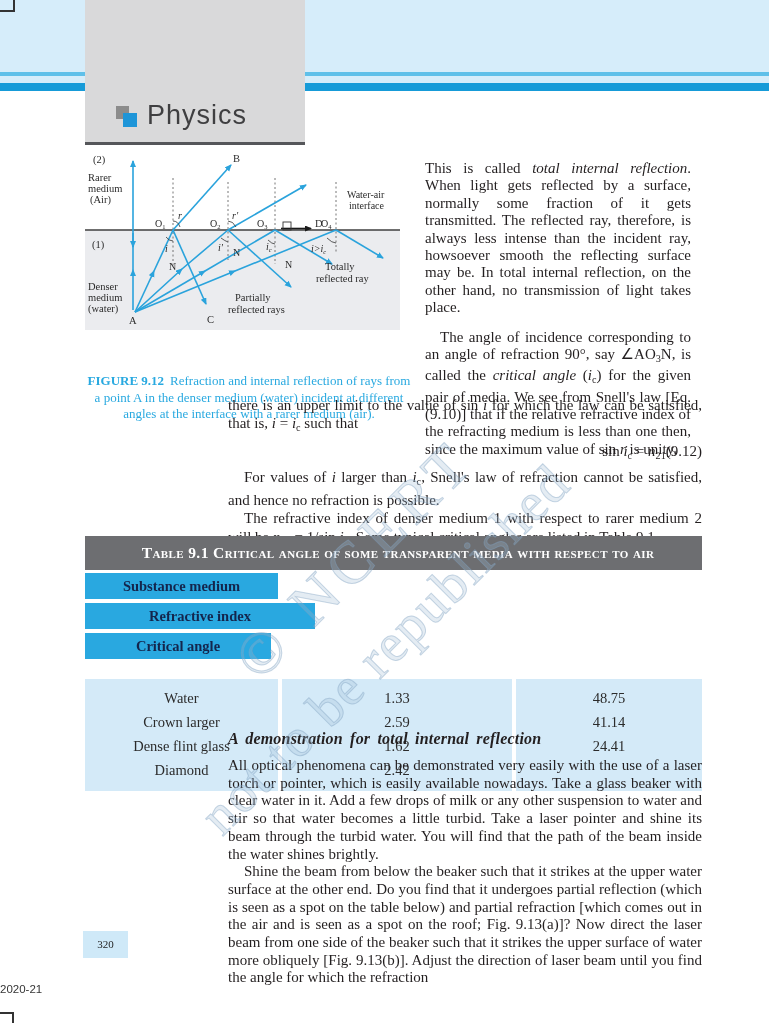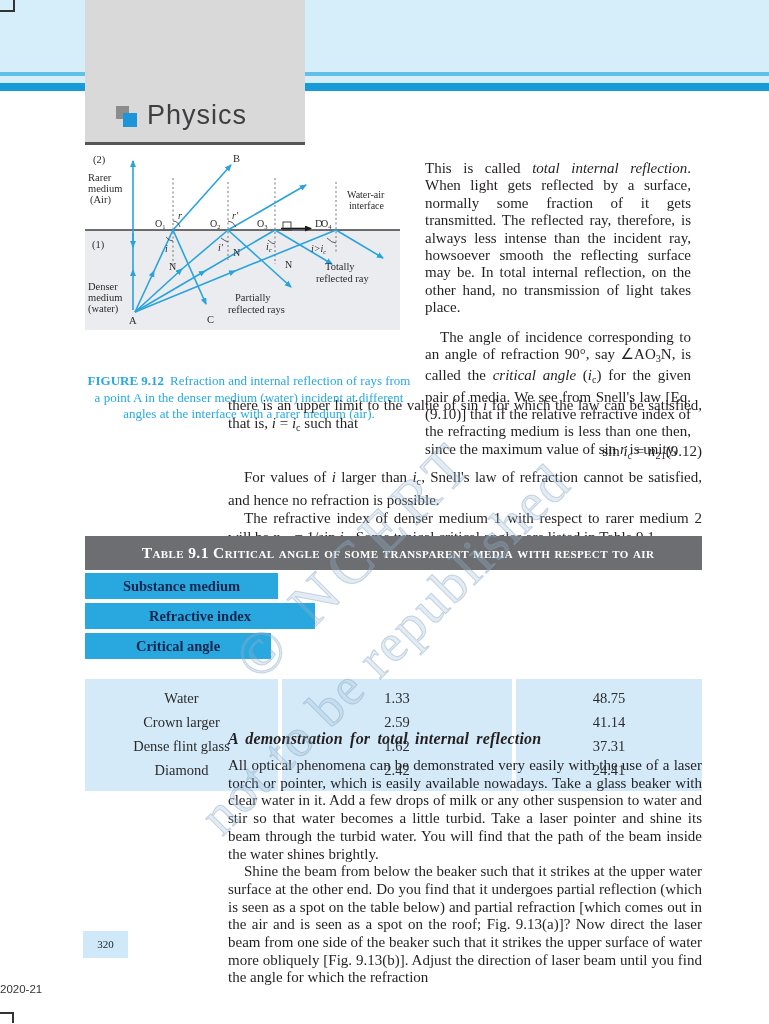--- a/index.html
+++ b/index.html
@@ -204,21 +204,20 @@
     </div>
     <div class="tcol c2">
       <div class="tcell">1.33</div>
       <div class="tcell">2.59</div>
       <div class="tcell">1.62</div>
       <div class="tcell">2.42</div>
     </div>
     <div class="tcol c3">
       <div class="tcell">48.75</div>
       <div class="tcell">41.14</div>
-      <div class="tcell">37.31</div>
       <div class="tcell">24.41</div>
     </div>
   </div>
 </div>
 
 <div class="abs demo">
   <h3 class="demo-h">A demonstration for total internal reflection</h3>
   <p><span>All optical phenomena can be demonstrated very easily with the use of a laser torch or pointer, which is easily available nowadays. Take a glass beaker with clear water in it. Add a few drops of milk or any other suspension to water and stir so that water becomes a little turbid. Take a laser pointer and shine its beam through the turbid water. You will find that the path of the beam inside the water shines brightly.</span></p>
   <p class="ind"><span>Shine the beam from below the beaker such that it strikes at the upper water surface at the other end. Do you find that it undergoes partial reflection (which is seen as a spot on the table below) and partial refraction [which comes out in the air and is seen as a spot on the roof; Fig. 9.13(a)]? Now direct the laser beam from one side of the beaker such that it strikes the upper surface of water more obliquely [Fig. 9.13(b)]. Adjust the direction of laser beam until you find the angle for which the refraction</span></p>
 </div>

